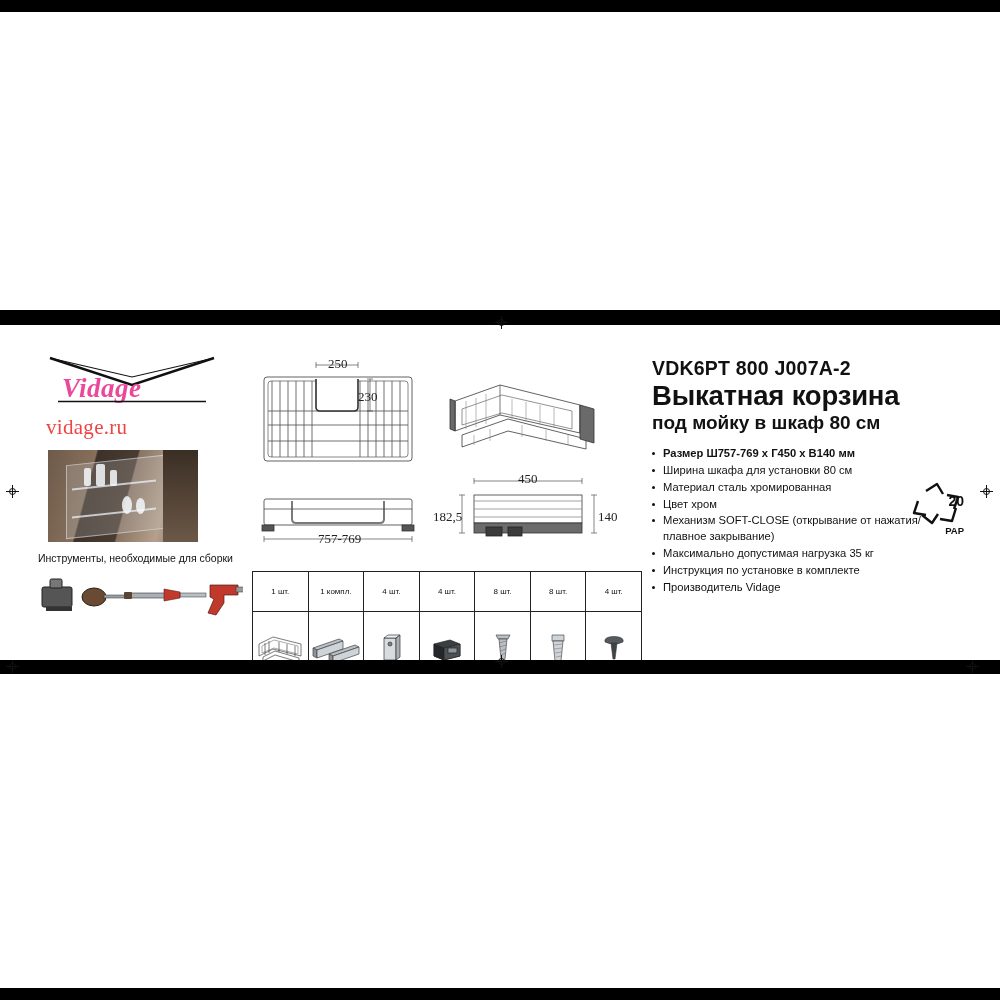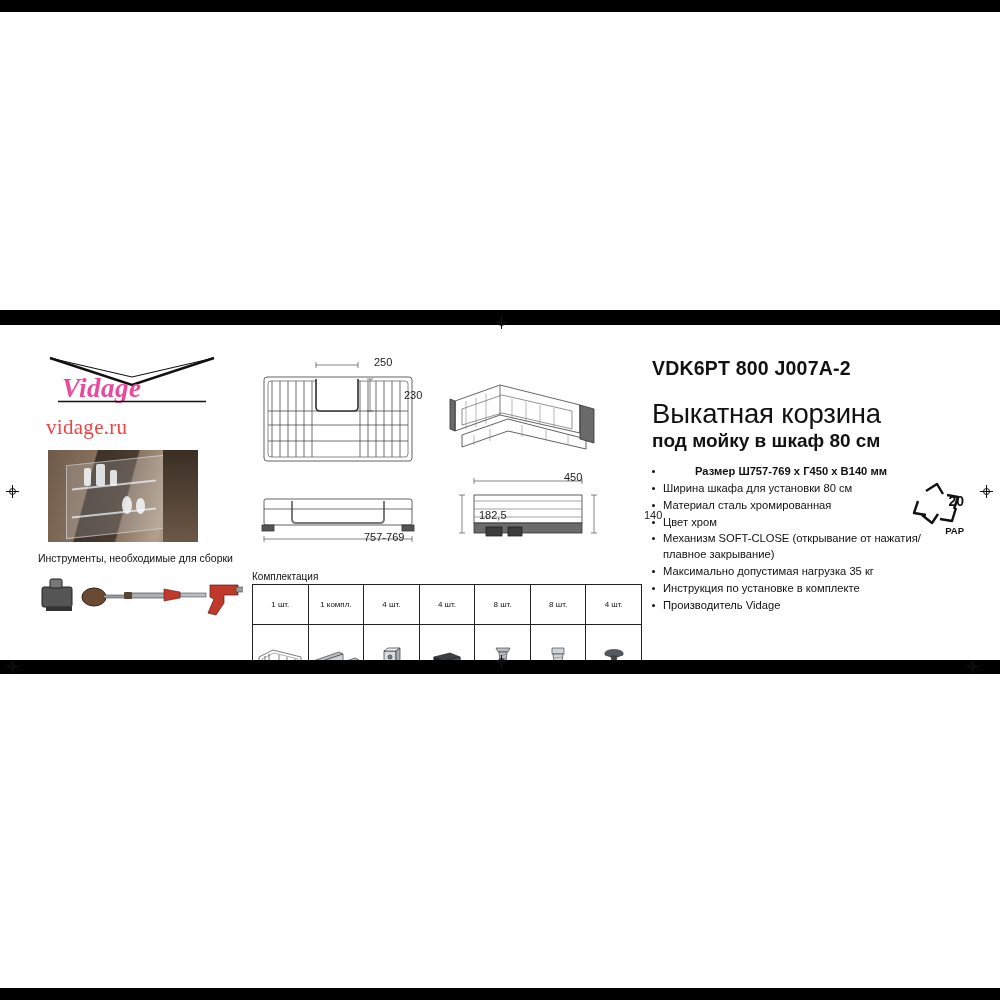--- a/index.html
+++ b/index.html
@@ -156,24 +156,24 @@
     width: 330px;
   }
   .code {
     font-size: 19.5px;
     font-weight: bold;
     color: #111;
     letter-spacing: 0.2px;
   }
   .title1 {
     font-size: 27.5px;
-    font-weight: normal;
+    font-weight: bold;
     color: #111;
     line-height: 1.04;
-    margin-top: 20px;
+    margin-top: 2px;
     letter-spacing: -0.2px;
   }
   .title2 {
     font-size: 19px;
     font-weight: bold;
     color: #111;
     line-height: 1.12;
     margin-top: 1px;
   }
   ul.specs {
@@ -193,21 +193,21 @@
   ul.specs li:before {
     content: "";
     position: absolute;
     left: 0;
     top: 6px;
     width: 3px;
     height: 3px;
     border-radius: 50%;
     background: #111;
   }
-  ul.specs li b { font-weight: bold; margin-left: 32px; }
+  ul.specs li b { font-weight: bold; }
   .pap {
     position: absolute;
     right: 18px;
     top: 122px;
     width: 54px;
     height: 56px;
     text-align: right;
   }
   .pap .num {
     position: absolute;
@@ -228,24 +228,23 @@
   
   .draw {
     position: absolute;
     left: 250px;
     top: 24px;
     width: 395px;
     height: 225px;
   }
   .dimtext {
     position: absolute;
-    font-size: 11px;
+    font-size: 13px;
     color: #222;
-    font-family: Liberation Sans, sans-serif;
-    margin-left: 46px;
+    font-family: Liberation Serif, serif;
   }
   
   .kompl-wrap {
     position: absolute;
     left: 252px;
     top: 246px;
     width: 390px;
   }
   .kompl-title {
     font-size: 10px;
@@ -430,21 +429,20 @@
 
       <div class="dimtext" style="left:78px;top:7px;">250</div>
       <div class="dimtext" style="left:108px;top:40px;">230</div>
       <div class="dimtext" style="left:268px;top:122px;">450</div>
       <div class="dimtext" style="left:348px;top:160px;">140</div>
       <div class="dimtext" style="left:183px;top:160px;">182,5</div>
       <div class="dimtext" style="left:68px;top:182px;">757-769</div>
     </div>
 
     <div class="kompl-wrap">
-      <div class="kompl-title">Комплектация</div>
       <table class="kompl">
         <tbody>
             <tr class="qty">
           <td>1 шт.</td>
           <td>1 компл.</td>
           <td>4 шт.</td>
           <td>4 шт.</td>
           <td>8 шт.</td>
           <td>8 шт.</td>
           <td>4 шт.</td>

